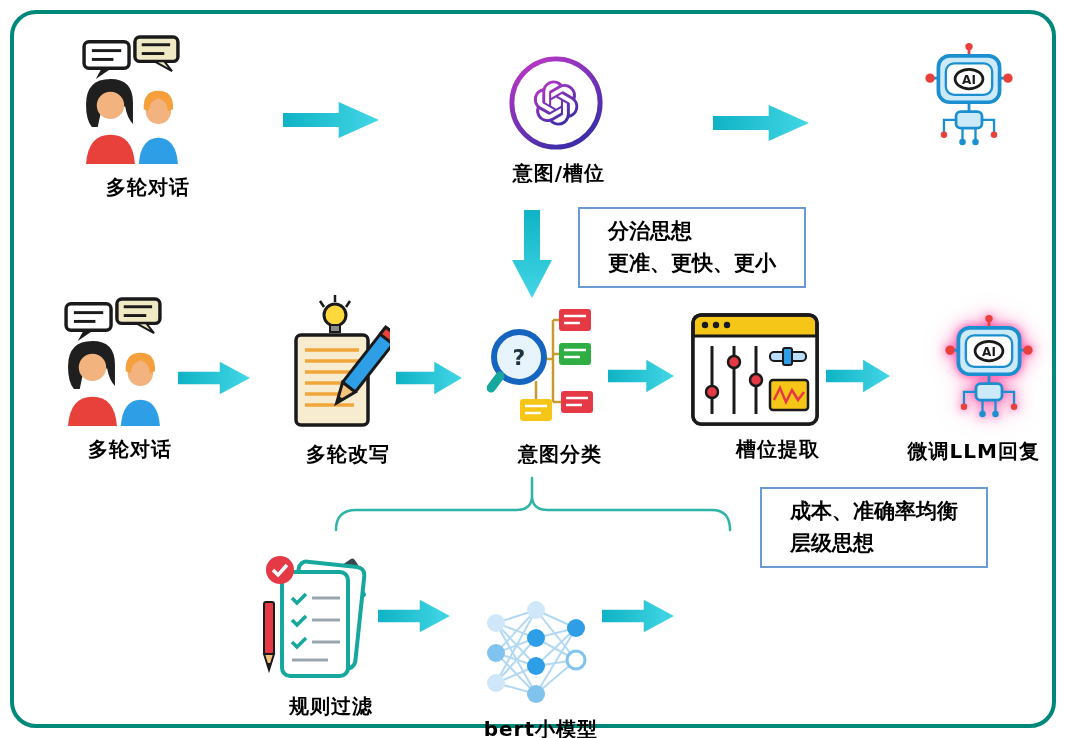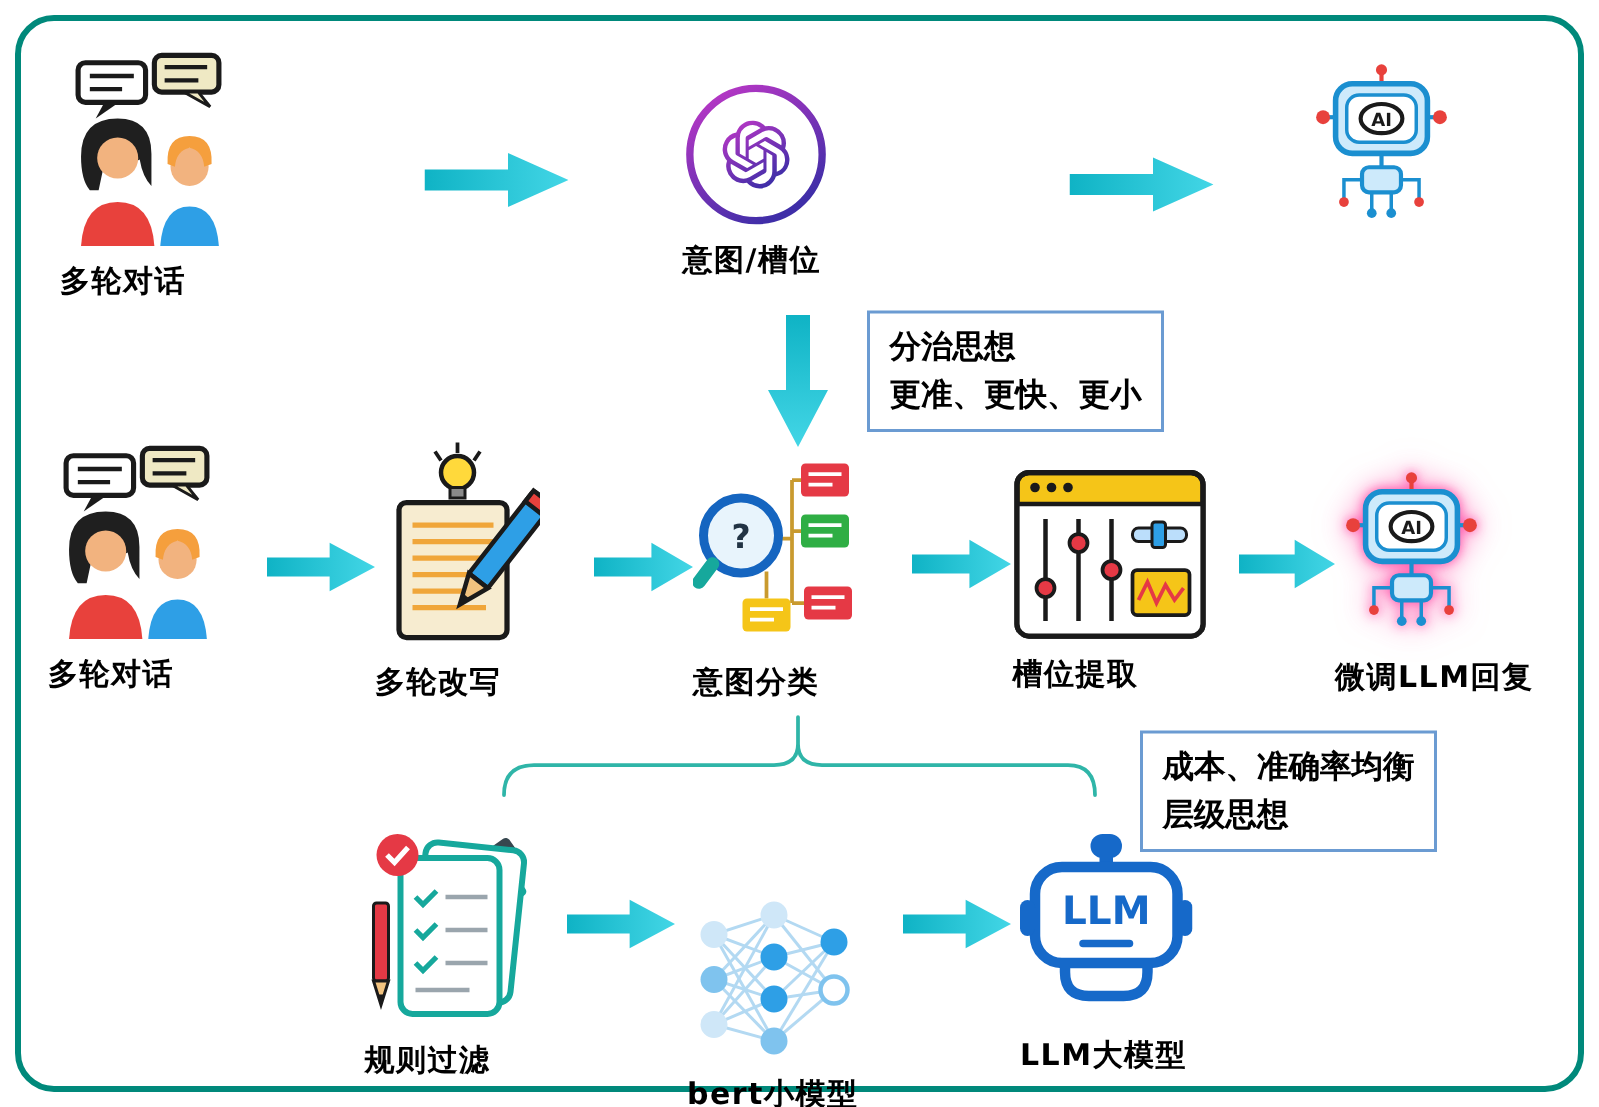--- a/index.html
+++ b/index.html
@@ -1,23 +1,23 @@
 <!DOCTYPE html>
 <html><head>
 <meta charset="utf-8">
 <style>
   html,body{margin:0;padding:0;background:#fff;font-family:"DejaVu Sans","Liberation Sans",sans-serif;}
   .canvas{position:relative;width:1066px;height:738px;background:#ffffff;overflow:hidden;}
   .frame{position:absolute;left:10px;top:10px;right:10px;bottom:10px;border:4px solid #00897b;border-radius:26px;pointer-events:none;}
-  .node{position:absolute;display:flex;flex-direction:column;align-items:flex-start;}
+  .node{position:absolute;display:flex;flex-direction:column;align-items:flex-end;}
   .icon-wrap{display:flex;align-items:flex-end;justify-content:center;}
   .label{margin-top:8px;font-size:20px;font-weight:600;color:#000;white-space:nowrap;letter-spacing:1px;}
   .arrow{position:absolute;}
   .arrow svg{display:block;width:100%;height:100%;}
-  .annotation{position:absolute;background:#fff;border:2px solid #6b9bd2;padding:7px 13px;font-size:21px;font-weight:600;line-height:1.5;color:#000;z-index:5;white-space:nowrap;}
+  .annotation{position:absolute;background:#fff;border:2px solid #6b9bd2;padding:7px 28px;font-size:21px;font-weight:600;line-height:1.5;color:#000;z-index:5;white-space:nowrap;}
   .bracket{position:absolute;}
   .glow{filter:drop-shadow(0 0 4px rgba(255,77,166,0.95)) drop-shadow(0 0 10px rgba(255,77,166,0.6));}
   svg text{font-family:"DejaVu Sans","Liberation Sans",sans-serif;}
 </style>
 </head>
 <body>
 
 <div class="canvas">
 
   <svg width="0" height="0" style="position:absolute" aria-hidden="true">
@@ -369,29 +369,14 @@
     </div>
     <div class="label">bert小模型</div>
   </div>
 
   <div class="arrow" style="left:602px;top:598px;width:72px;height:36px">
     <svg viewBox="0 0 100 40" preserveAspectRatio="none">
         <path d="M0 13 H58 V2 L100 20 L58 38 V27 H0 Z" fill="url(#arrowGrad)"></path>
       </svg>
   </div>
 
-  <div class="node" style="left:680px;top:552px;width:140px">
-    <div class="icon-wrap" style="height:130px">
-      <svg viewBox="0 0 115 130" width="115" height="130">
-        <rect x="47" y="4" width="21" height="16" rx="8" fill="#1669c9"></rect>
-        <rect x="53" y="18" width="9" height="9" fill="#1669c9"></rect>
-        <rect x="10" y="26" width="95" height="64" rx="18" fill="#ffffff" stroke="#1669c9" stroke-width="7"></rect>
-        <rect x="0" y="48" width="10" height="24" rx="5" fill="#1669c9"></rect>
-        <rect x="105" y="48" width="10" height="24" rx="5" fill="#1669c9"></rect>
-        <text x="57.5" y="64" text-anchor="middle" font-size="26" font-weight="bold" fill="#1669c9">LLM</text>
-        <line x1="42" y1="77" x2="73" y2="77" stroke="#1669c9" stroke-width="5" stroke-linecap="round"></line>
-        <path d="M30 92 v4 q0 16 16 16 h23 q16 0 16 -16 v-4" fill="none" stroke="#1669c9" stroke-width="7"></path>
-      </svg>
-    </div>
-    <div class="label">LLM大模型</div>
-  </div>
 
 </div>
 
 </body></html>

